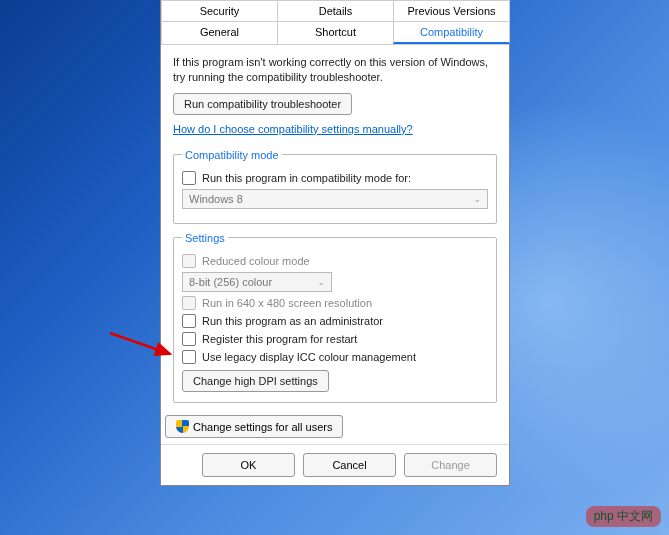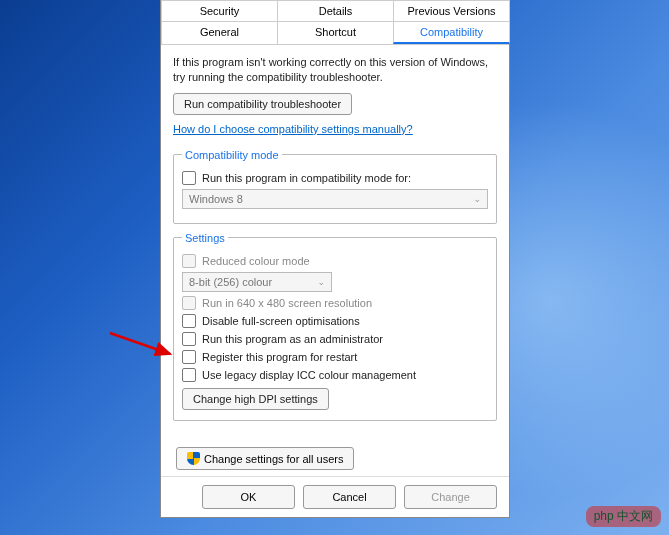--- a/index.html
+++ b/index.html
@@ -112,21 +112,21 @@
       font-size: 11px;
       color: #777;
       display: flex;
       justify-content: space-between;
       align-items: center;
       cursor: default;
     }
     .select .chev { font-size: 9px; color: #999; }
     .select.wide { width: 100%; margin: 4px 0; }
     .select.small { width: 150px; margin: 4px 0; }
-    .btn-row { padding: 0 15px; margin-top: 14px; }
+    .btn-row { padding: 0 4px; margin-top: 0; }
     .shield {
       width: 13px; height: 13px; display: inline-block;
       background: conic-gradient(#0a64c2 0 25%, #fbbc05 25% 50%, #0a64c2 50% 75%, #fbbc05 75% 100%);
       border-radius: 2px 2px 50% 50%;
       vertical-align: -2px;
       margin-right: 4px;
     }
     .footer {
       display: flex;
       justify-content: flex-end;
@@ -199,24 +199,20 @@
         <span>8-bit (256) colour</span>
         <span class="chev">⌄</span>
       </div>
 
       <div class="row disabled">
         <span class="cb disabled"></span>
         <span>Run in 640 x 480 screen resolution</span>
       </div>
       <div class="row">
         <span class="cb"></span>
-        <span>Disable full-screen optimisations</span>
-      </div>
-      <div class="row">
-        <span class="cb"></span>
         <span>Run this program as an administrator</span>
       </div>
       <div class="row">
         <span class="cb"></span>
         <span>Register this program for restart</span>
       </div>
       <div class="row">
         <span class="cb"></span>
         <span>Use legacy display ICC colour management</span>
       </div>

